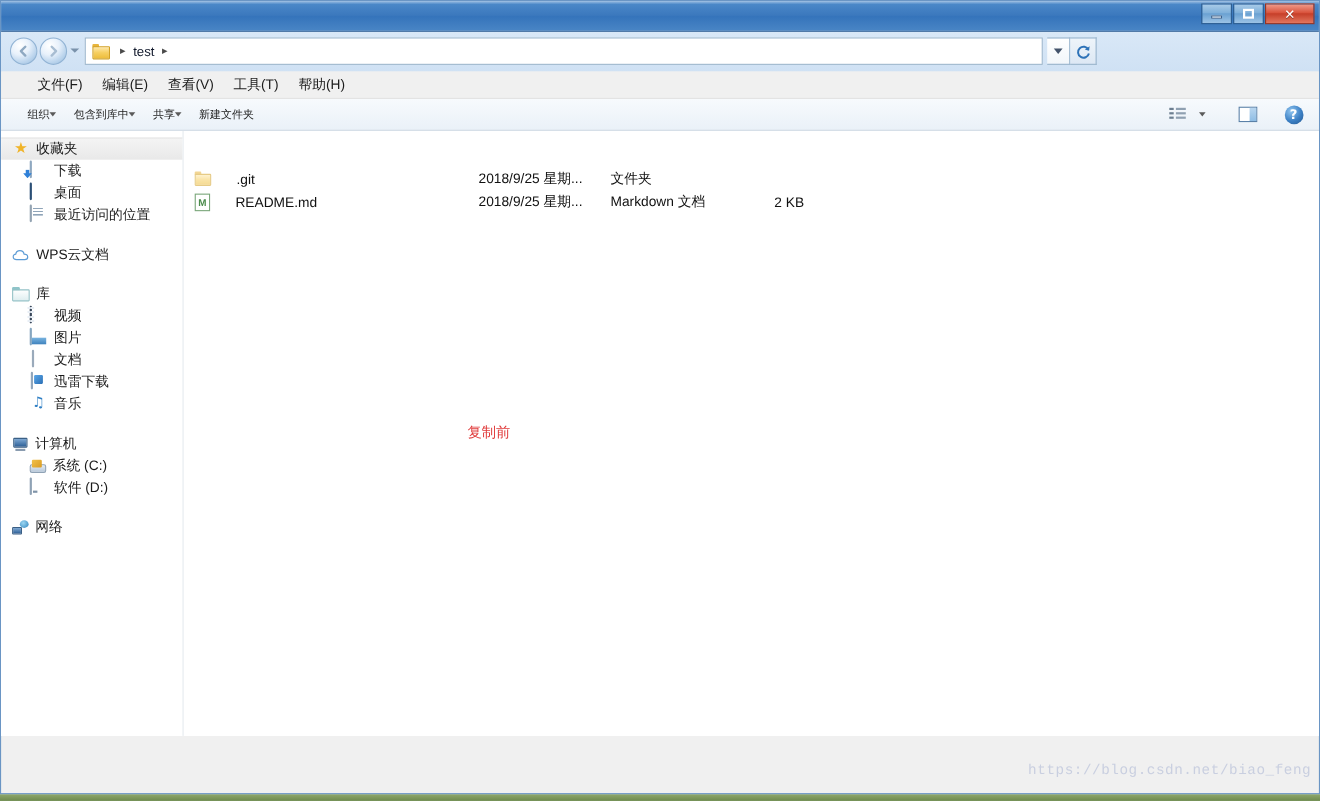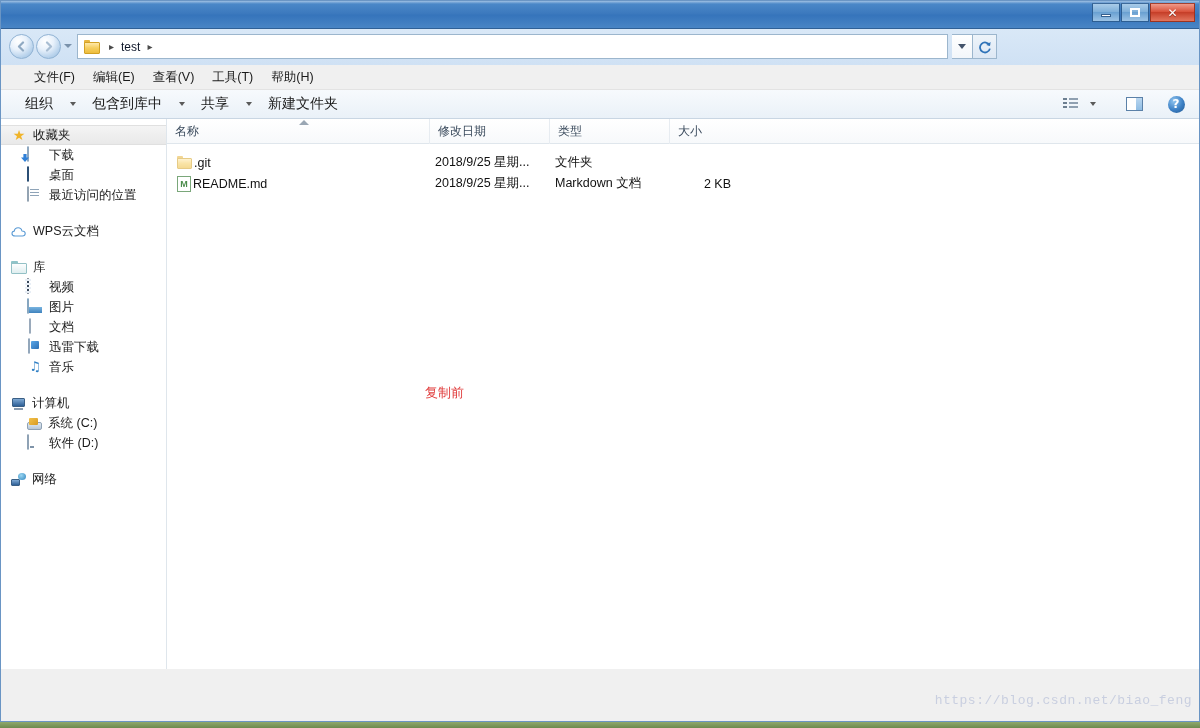--- a/index.html
+++ b/index.html
@@ -123,21 +123,21 @@
   .menu-item { font-size: 12.5px; color: #1a1a1a; padding: 3px 9px; cursor: default; }
 
   
   #toolbar {
     position: absolute; left: 0; top: 89px; right: 0; height: 29px;
     background: linear-gradient(180deg, #f7fafd 0%, #eaf1f8 100%);
     border-bottom: 1px solid #c9d6e3;
     display: flex; align-items: center; padding-left: 16px;
   }
   .tb-item {
-    font-size: 14px; color: #1a1a1a; padding: 4px 8px; display: flex; align-items: center; gap: 17px;
+    font-size: 10px; color: #1a1a1a; padding: 4px 8px; display: flex; align-items: center; gap: 0;
   }
   .tb-caret { width:0;height:0;border-left:3.5px solid transparent;border-right:3.5px solid transparent;border-top:4px solid #5a5a5a; }
   .tb-right { margin-left: auto; display: flex; align-items: center; padding-right: 10px; gap: 2px; }
   .tb-icon-btn { width: 26px; height: 22px; display:flex; align-items:center; justify-content:center; }
   .view-icon { width: 15px; height: 12px; position: relative; }
   .view-icon i { position:absolute; left:0; width:4px; height:2px; background:#6d7f91; }
   .view-icon i:nth-child(1){top:0}.view-icon i:nth-child(2){top:4px}.view-icon i:nth-child(3){top:8px}
   .view-icon b { position:absolute; left:6px; width:9px; height:2px; background:#8fa0b1; }
   .view-icon b:nth-of-type(1){top:0}.view-icon b:nth-of-type(2){top:4px}.view-icon b:nth-of-type(3){top:8px}
   .pane-icon { width: 17px; height: 14px; border: 1px solid #5b81a8; background: #fff; display:flex; }
@@ -218,21 +218,21 @@
   .col:first-child { border-left: none; }
   #sort-indicator {
     position: absolute; left: 132px; top: 1px; width: 0; height: 0;
     border-left: 5px solid transparent; border-right: 5px solid transparent;
     border-bottom: 5px solid #9aa7b4;
   }
   .file-row {
     position: absolute; left: 0; right: 0; height: 21px;
     display: flex; align-items: center; font-size: 12.5px; color: #111;
   }
-  .fr-name { position: absolute; left: 10px; display: flex; align-items: center; gap: 2px; }
+  .fr-name { position: absolute; left: 10px; display: flex; align-items: center; gap: 23px; }
   .fr-date { position: absolute; left: 268px; color: #111; }
   .fr-type { position: absolute; left: 388px; color: #111; }
   .fr-size { position: absolute; left: 500px; width: 64px; text-align: right; color: #111; }
   .ico-folder-dim { width: 15px; height: 13px; position: relative; opacity: .55; }
   .ico-md {
     width: 14px; height: 16px; background: #ffffff; border: 1px solid #7aa77a;
     display: flex; align-items: center; justify-content: center;
     font-size: 9px; color: #4c8c4c; font-weight: bold; font-family: "Liberation Sans", sans-serif;
   }
   #annotation {
@@ -464,35 +464,20 @@
             <span class="n1"></span>
             <span class="n2"></span>
           </span>
         <span>网络</span>
       </div>
 
     </div>
 
     <div id="content">
 
-      <div id="colheader">
-        <div class="col" style="left:0; width:262px">
-          <span>名称</span>
-        </div>
-        <div id="sort-indicator"></div>
-        <div class="col" style="left:262px; width:120px">
-          <span>修改日期</span>
-        </div>
-        <div class="col" style="left:382px; width:120px">
-          <span>类型</span>
-        </div>
-        <div class="col" style="left:502px; width:83px">
-          <span>大小</span>
-        </div>
-      </div>
 
       <div class="file-row" style="top:33px">
         <div class="fr-name">
           <span class="ico-folder-dim folder-ico">
             <span class="tab"></span>
               <span class="body"></span>
           </span>
           <span>.git</span>
         </div>
         <div class="fr-date">2018/9/25 星期...</div>

